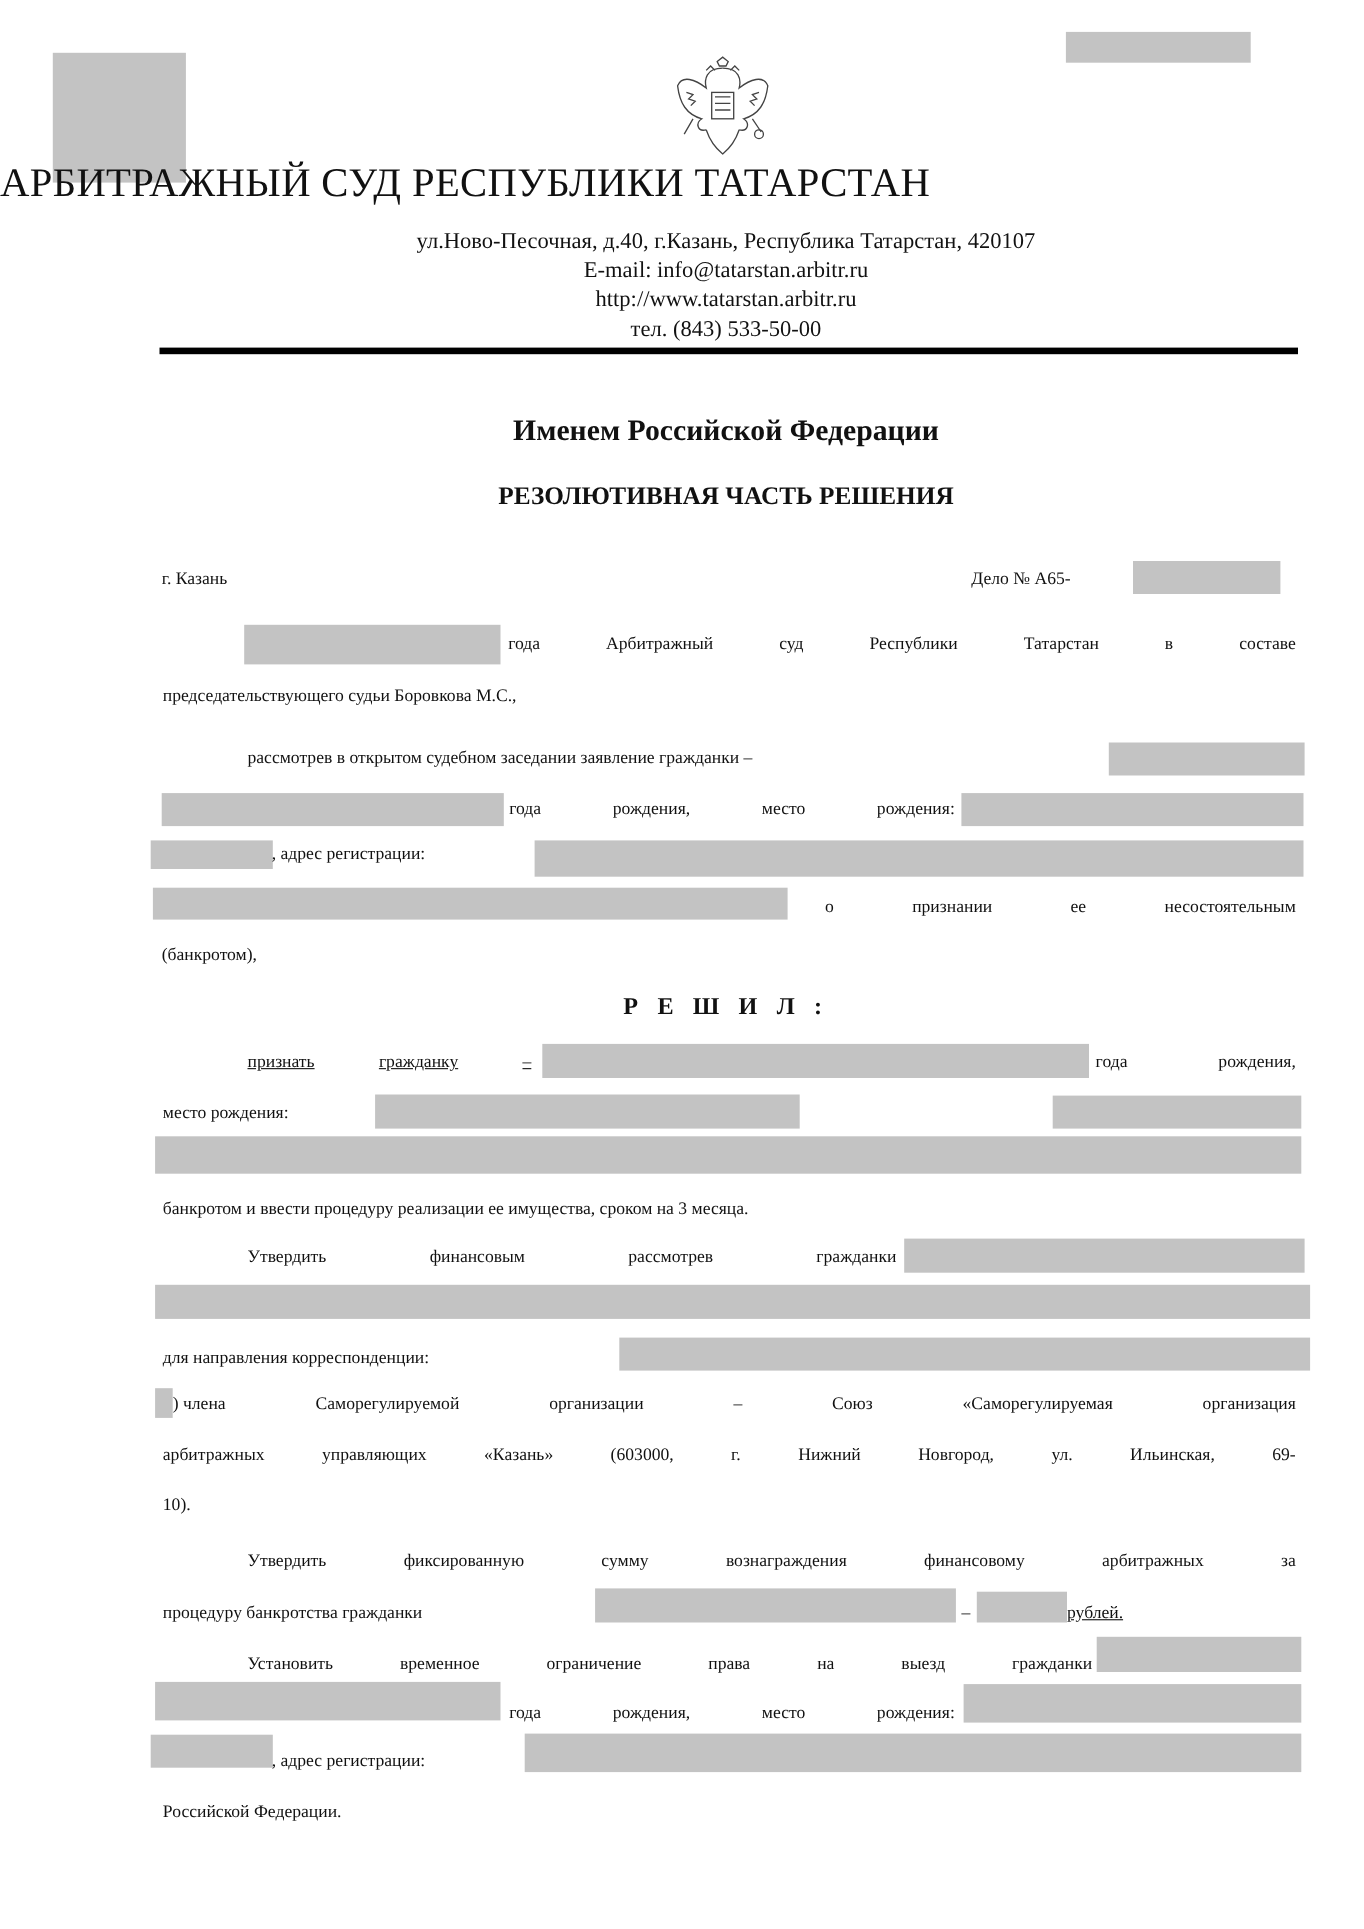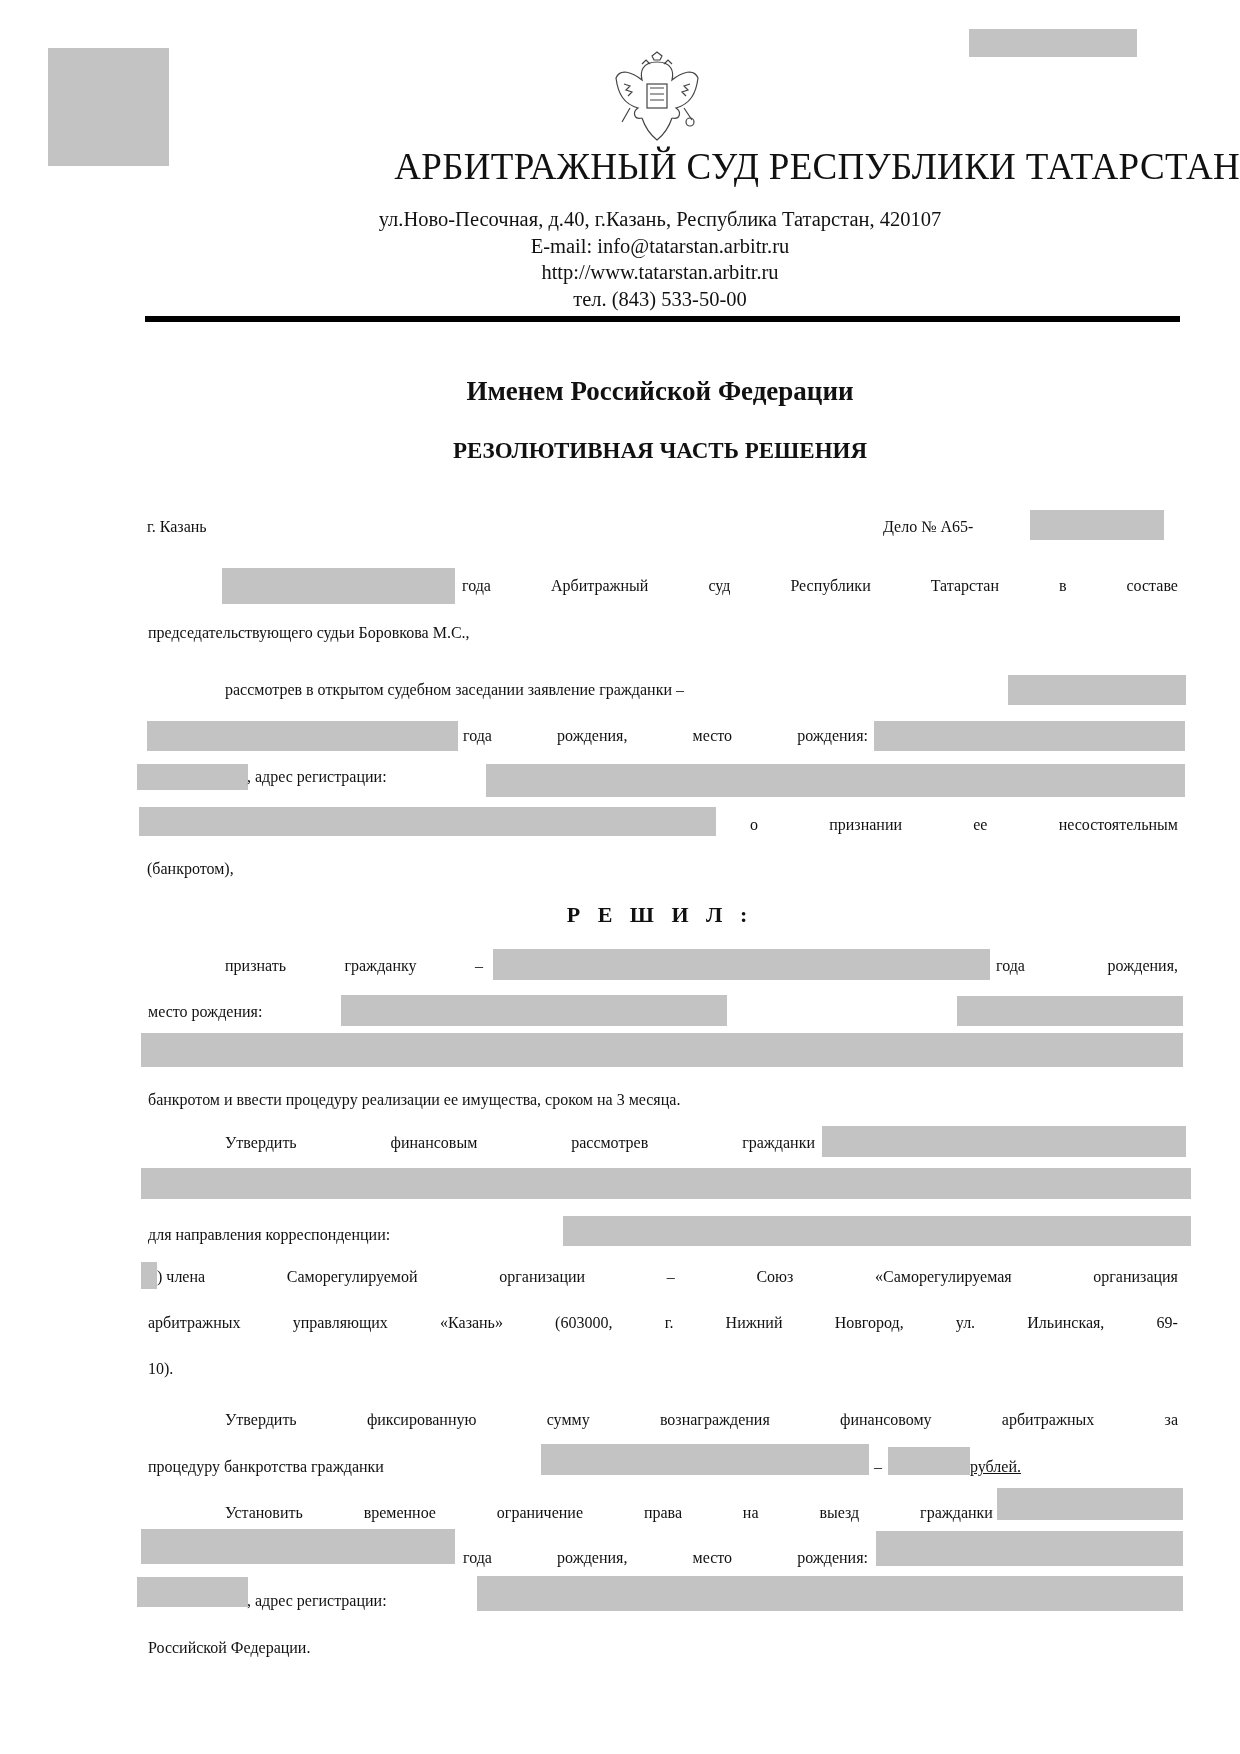--- a/index.html
+++ b/index.html
@@ -3,21 +3,21 @@
 <meta charset="utf-8">
 <style>
   html, body { margin:0; padding:0; background:#ffffff; }
   body { width:1240px; height:1754px; position:relative; overflow:hidden;
          font-family:"Liberation Serif","DejaVu Serif",serif; color:#111; }
   .abs { position:absolute; white-space:nowrap; }
   .red { position:absolute; background:#c3c3c3; }
   .t { font-size:16px; line-height:30px; }
   .just { display:flex; justify-content:space-between; }
   .emblem { position:absolute; left:612px; top:50px; width:90px; height:92px; }
-  .title { left:0; width:1240px; text-align:right; top:145px; font-size:37px; letter-spacing:0.3px; }
+  .title { left:0; width:1240px; text-align:left; top:145px; font-size:37px; letter-spacing:0.3px; }
   .addr { left:0; width:1320px; text-align:center; font-size:20.5px; }
   .rule { position:absolute; left:145px; top:316px; width:1035px; height:6px; background:#000; }
   .h1 { left:0; width:1320px; text-align:center; top:376px; font-size:27px; font-weight:bold; }
   .h2 { left:0; width:1320px; text-align:center; top:438px; font-size:23px; font-weight:bold; }
   .resh { left:0; width:1320px; text-align:center; top:902px; font-size:22px; font-weight:bold; letter-spacing:6px; }
 </style>
 </head>
 <body>
 
 <div class="red" style="left:48px;top:48px;width:121px;height:118px;"></div>
@@ -81,21 +81,21 @@
 <div class="abs t just" style="left:750px;top:810px;width:428px;">
   <span>о</span>
     <span>признании</span>
     <span>ее</span>
     <span>несостоятельным</span>
 </div>
 <div class="abs t" style="left:147px;top:854px;">(банкротом),</div>
 
 <div class="abs resh">Р Е Ш И Л :</div>
 
-<div class="abs t just" style="left:225px;top:951px;width:258px;">
+<div class="abs t just" style="left:225px;top:951px;width:258px;text-decoration:underline;">
   <span>признать</span>
     <span>гражданку</span>
     <span>–</span>
 </div>
 <div class="red" style="left:493px;top:949px;width:497px;height:31px;"></div>
 <div class="abs t just" style="left:996px;top:951px;width:182px;">
   <span>года</span>
     <span>рождения,</span>
 </div>
 <div class="abs t" style="left:148px;top:997px;">место рождения:</div>

